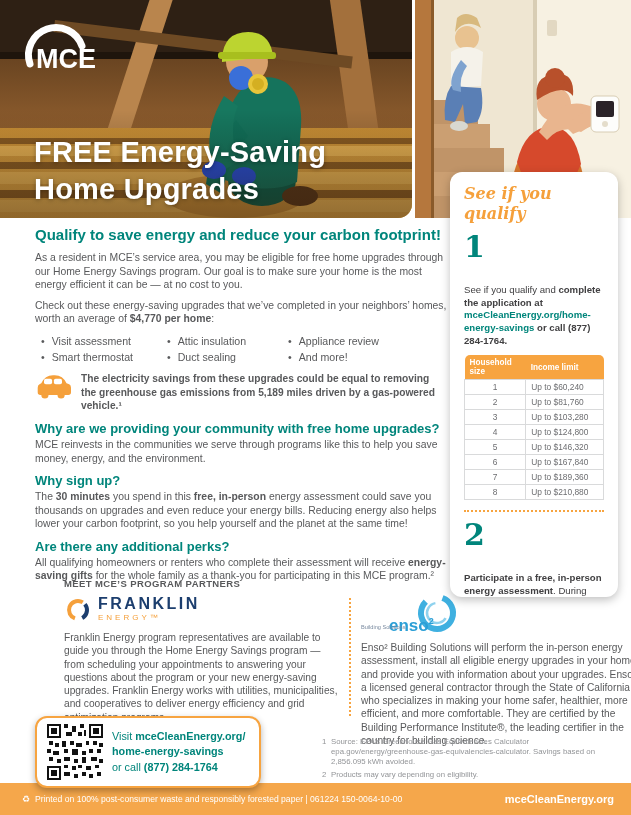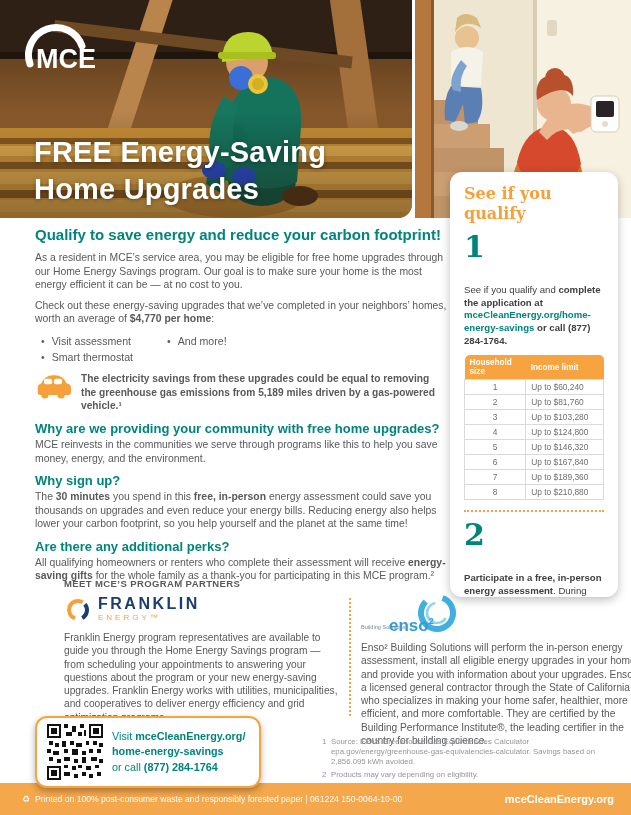--- a/index.html
+++ b/index.html
@@ -10,21 +10,21 @@
   .photo-left{position:absolute;left:0;top:0;width:412px;height:218px;border-radius:0 0 14px 0;overflow:hidden;}
   .photo-right{position:absolute;left:415px;top:0;width:216px;height:218px;overflow:hidden;}
   .photo-left svg,.photo-right svg{display:block;}
   .mce-logo{position:absolute;left:20px;top:12px;width:92px;height:64px;}
   .headline{position:absolute;left:34px;top:134px;color:#fff;font-weight:bold;font-size:29px;line-height:1.26;
             text-shadow:0 1px 4px rgba(0,0,0,.35);letter-spacing:.2px;}
 
   
   .side-card{position:absolute;left:450px;top:172px;width:168px;height:425px;background:#fff;border-radius:12px;
              box-shadow:0 3px 10px rgba(0,0,0,.25);padding:12px 14px;box-sizing:border-box;overflow:hidden;z-index:4;}
-  .side-title{font-family:"DejaVu Serif",serif;color:#F5A03B;font-size:16px;font-weight:bold;line-height:1.25;}
+  .side-title{font-family:"DejaVu Serif",serif;color:#F5A03B;font-size:16px;font-weight:bold;line-height:1.25;font-style:italic;}
   .step-num{font-family:"DejaVu Serif",serif;color:#00857B;font-size:30px;font-weight:bold;line-height:1;margin-top:8px;}
   .side-p{font-size:9.6px;line-height:1.32;color:#414042;margin-top:22px;}
   .side-p b{color:#414042;}
   .side-link{color:#00857B;font-weight:bold;cursor:pointer;}
   .income-table{width:100%;border-collapse:collapse;margin-top:8px;font-size:8.4px;color:#6d6e71;}
   .income-table th{background:#F7A440;color:#fff;font-weight:bold;font-size:8.2px;text-align:left;padding:3px 5px;}
   .income-table th:first-child{border-radius:5px 0 0 0;}
   .income-table th:last-child{border-radius:0 5px 0 0;}
   .income-table td{border:1px solid #d9dadb;padding:2px 5px;background:#fff;}
   .income-table td:first-child{text-align:center;width:44%;}
@@ -256,20 +256,25 @@
   <div class="main-flow">
     <div class="h1">Qualify to save energy and reduce your carbon footprint!</div>
     <p class="body-p">As a resident in MCE’s service area, you may be eligible for free home upgrades through our Home Energy Savings program. Our goal is to make sure your home is the most energy efficient it can be — at no cost to you.</p>
     <p class="body-p"><span>Check out these energy-saving upgrades that we’ve completed in your neighbors’ homes, worth an average of </span><b>$4,770 per home</b><span>:</span></p>
     <div class="bullets">
       <ul>
         <li>Visit assessment</li>
         <li>Smart thermostat</li>
       </ul>
       <ul>
+        <li>Attic insulation</li>
+        <li>Duct sealing</li>
+      </ul>
+      <ul>
+        <li>Appliance review</li>
         <li>And more!</li>
       </ul>
     </div>
     <div class="car-note">
       <svg class="car-icon" width="36" height="26" viewBox="0 0 40 28">
         <path d="M7 11 q4 -9 13 -9 h2 q9 0 13 9 l3 1 q2 1 2 4 v5 q0 3 -3 3 h-31 q-3 0 -3 -3 v-5 q0 -3 2 -4z" fill="#F5A03B"></path>
         <rect x="10" y="6" width="9" height="6" rx="2" fill="#fff"></rect>
         <rect x="21" y="6" width="9" height="6" rx="2" fill="#fff"></rect>
         <circle cx="11" cy="24" r="4" fill="#F5A03B"></circle>
         <circle cx="29" cy="24" r="4" fill="#F5A03B"></circle>

